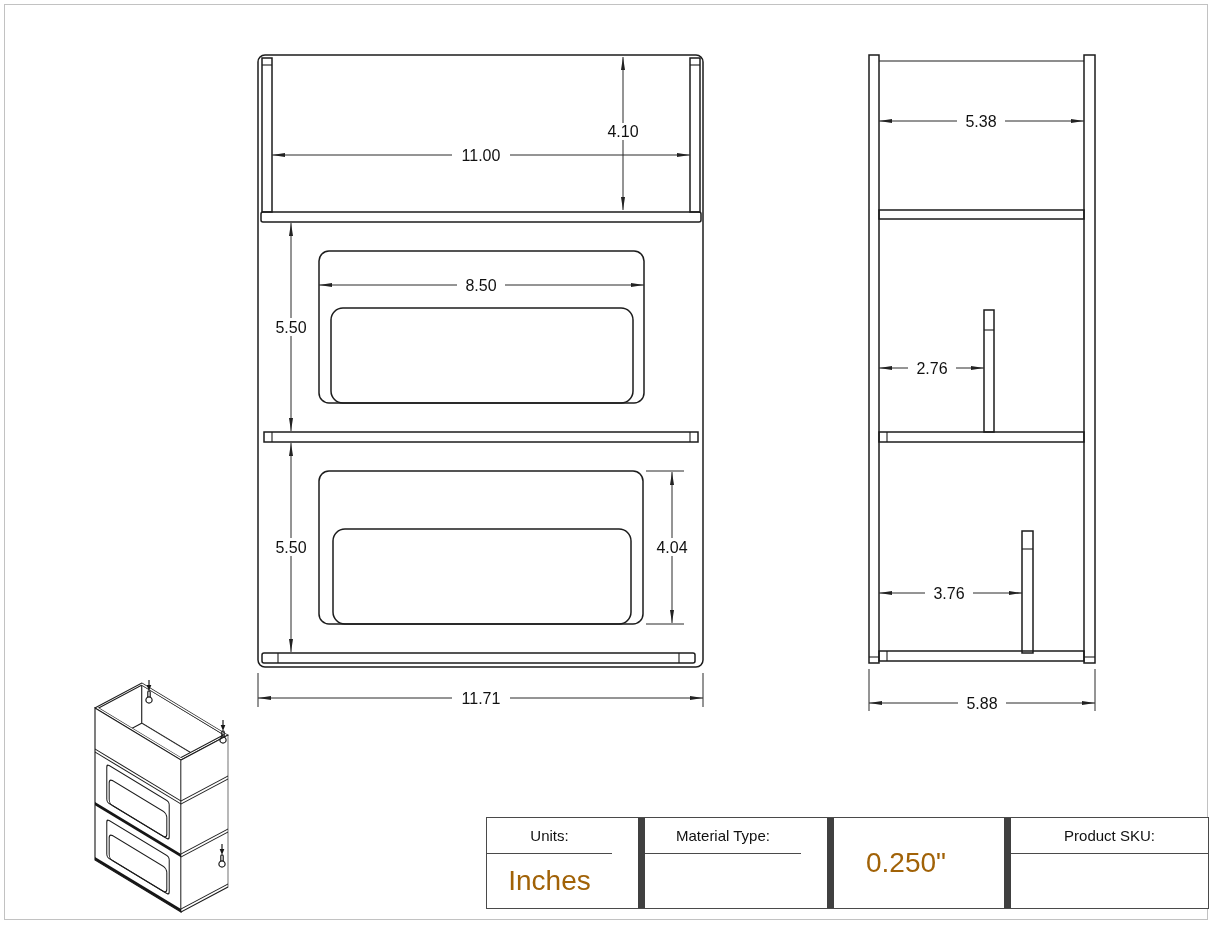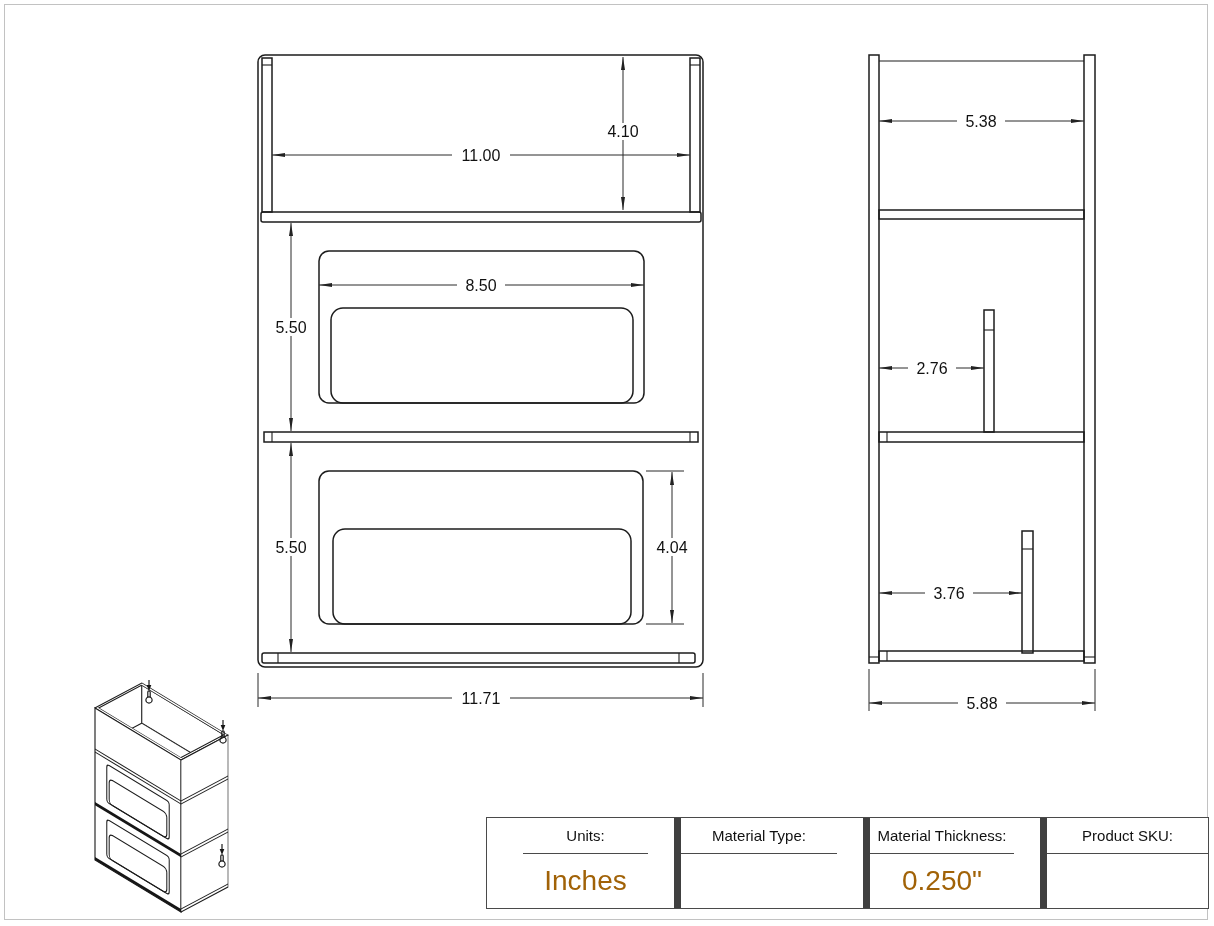--- a/index.html
+++ b/index.html
@@ -12,21 +12,21 @@
   .thinline{stroke:#1c1c1c;stroke-width:1.1;fill:none;}
   .dimline{stroke:#2b2b2b;stroke-width:1;fill:none;}
   .extline{stroke:#2b2b2b;stroke-width:1;fill:none;}
   .gap{fill:#fff;stroke:none;}
   .whiteface{fill:#fff;stroke:#1c1c1c;stroke-width:1.3;}
   .isoline{stroke:#1c1c1c;stroke-width:1.2;fill:none;}
   .isoheavy{fill:#161616;stroke:none;}
   .dimtext{text-anchor:middle;dominant-baseline:central;}
   
   .title-block{position:absolute;left:486px;top:817px;width:723px;height:92px;
-               display:flex;box-sizing:border-box;border:1.5px solid #4a4a4a;background:#fff;padding-left:36px;}
+               display:flex;box-sizing:border-box;border:1.5px solid #4a4a4a;background:#fff;}
   .tb-col{display:flex;flex-direction:column;box-sizing:border-box;}
   .tb-col + .tb-col{border-left:7px solid #404040;margin-left:26px;}
   .tb-col:nth-child(1){width:125px;}
   .tb-col:nth-child(2){width:163px;}
   .tb-col:nth-child(3){width:151px;}
   .tb-col:nth-child(4){flex:1;gap:40px;}
   .tb-head{height:35px;display:flex;align-items:center;justify-content:center;
            border-bottom:1px solid #4a4a4a;font-size:15px;color:#111;}
   .tb-val{flex:1;display:flex;align-items:center;justify-content:center;
           font-size:28px;color:#a16207;}
@@ -203,20 +203,19 @@
   
   <div class="title-block">
     <div class="tb-col">
       <div class="tb-head">Units:</div>
       <div class="tb-val">Inches</div>
     </div>
     <div class="tb-col">
       <div class="tb-head">Material Type:</div>
     </div>
     <div class="tb-col">
-      <div class="tb-head">Material Thickness:</div>
       <div class="tb-val">0.250"</div>
     </div>
     <div class="tb-col">
       <div class="tb-head">Product SKU:</div>
     </div>
   </div>
 </div>
 
 </body></html>

